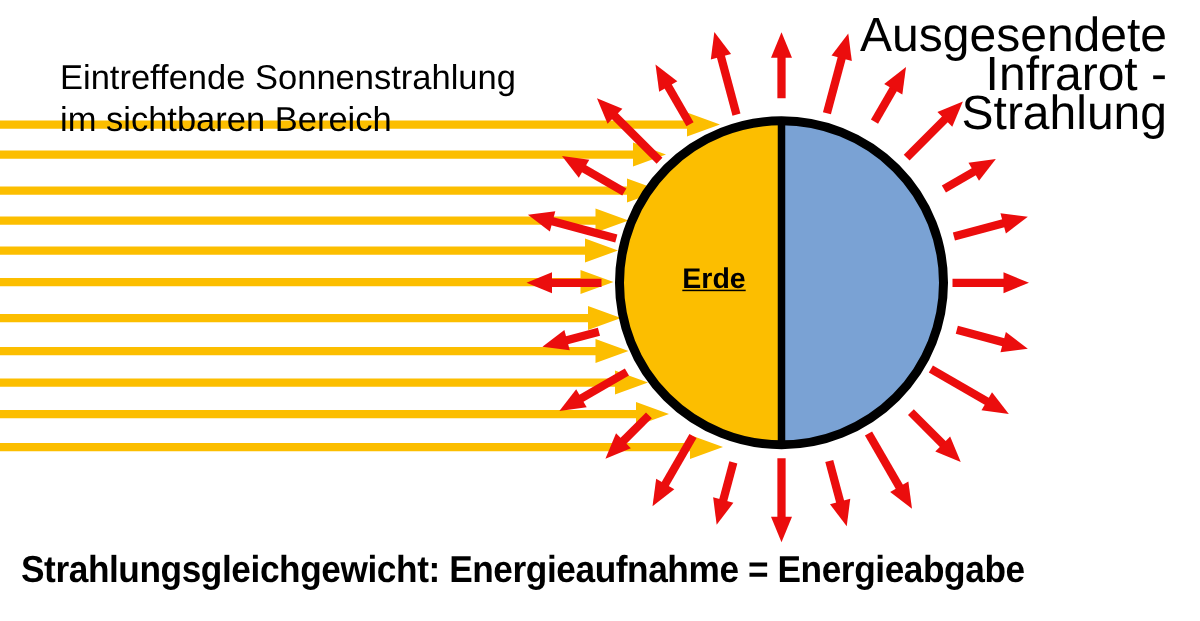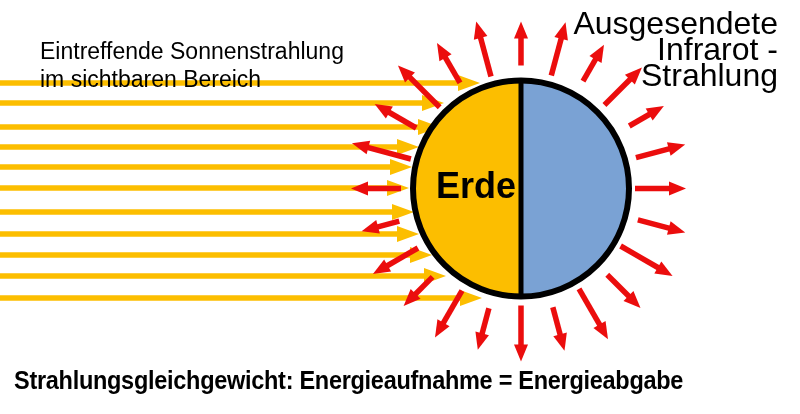--- a/index.html
+++ b/index.html
@@ -36,22 +36,23 @@
     right: 22px;
     top: 10px;
     font-size: 32px;
     line-height: 26px;
     text-align: right;
   }
   .lbl-earth {
     left: 476px;
     top: 188px;
     transform: translate(-50%, -54%);
-    font-size: 36px;
+    font-size: 19px;
     font-weight: bold;
+    text-decoration: underline;
   }
   .lbl-caption {
     left: 14px;
     top: 366px;
     font-size: 25px;
     font-weight: bold;
     letter-spacing: -0.3px;
     transform: scaleX(0.94);
     transform-origin: left center;
     white-space: nowrap;

